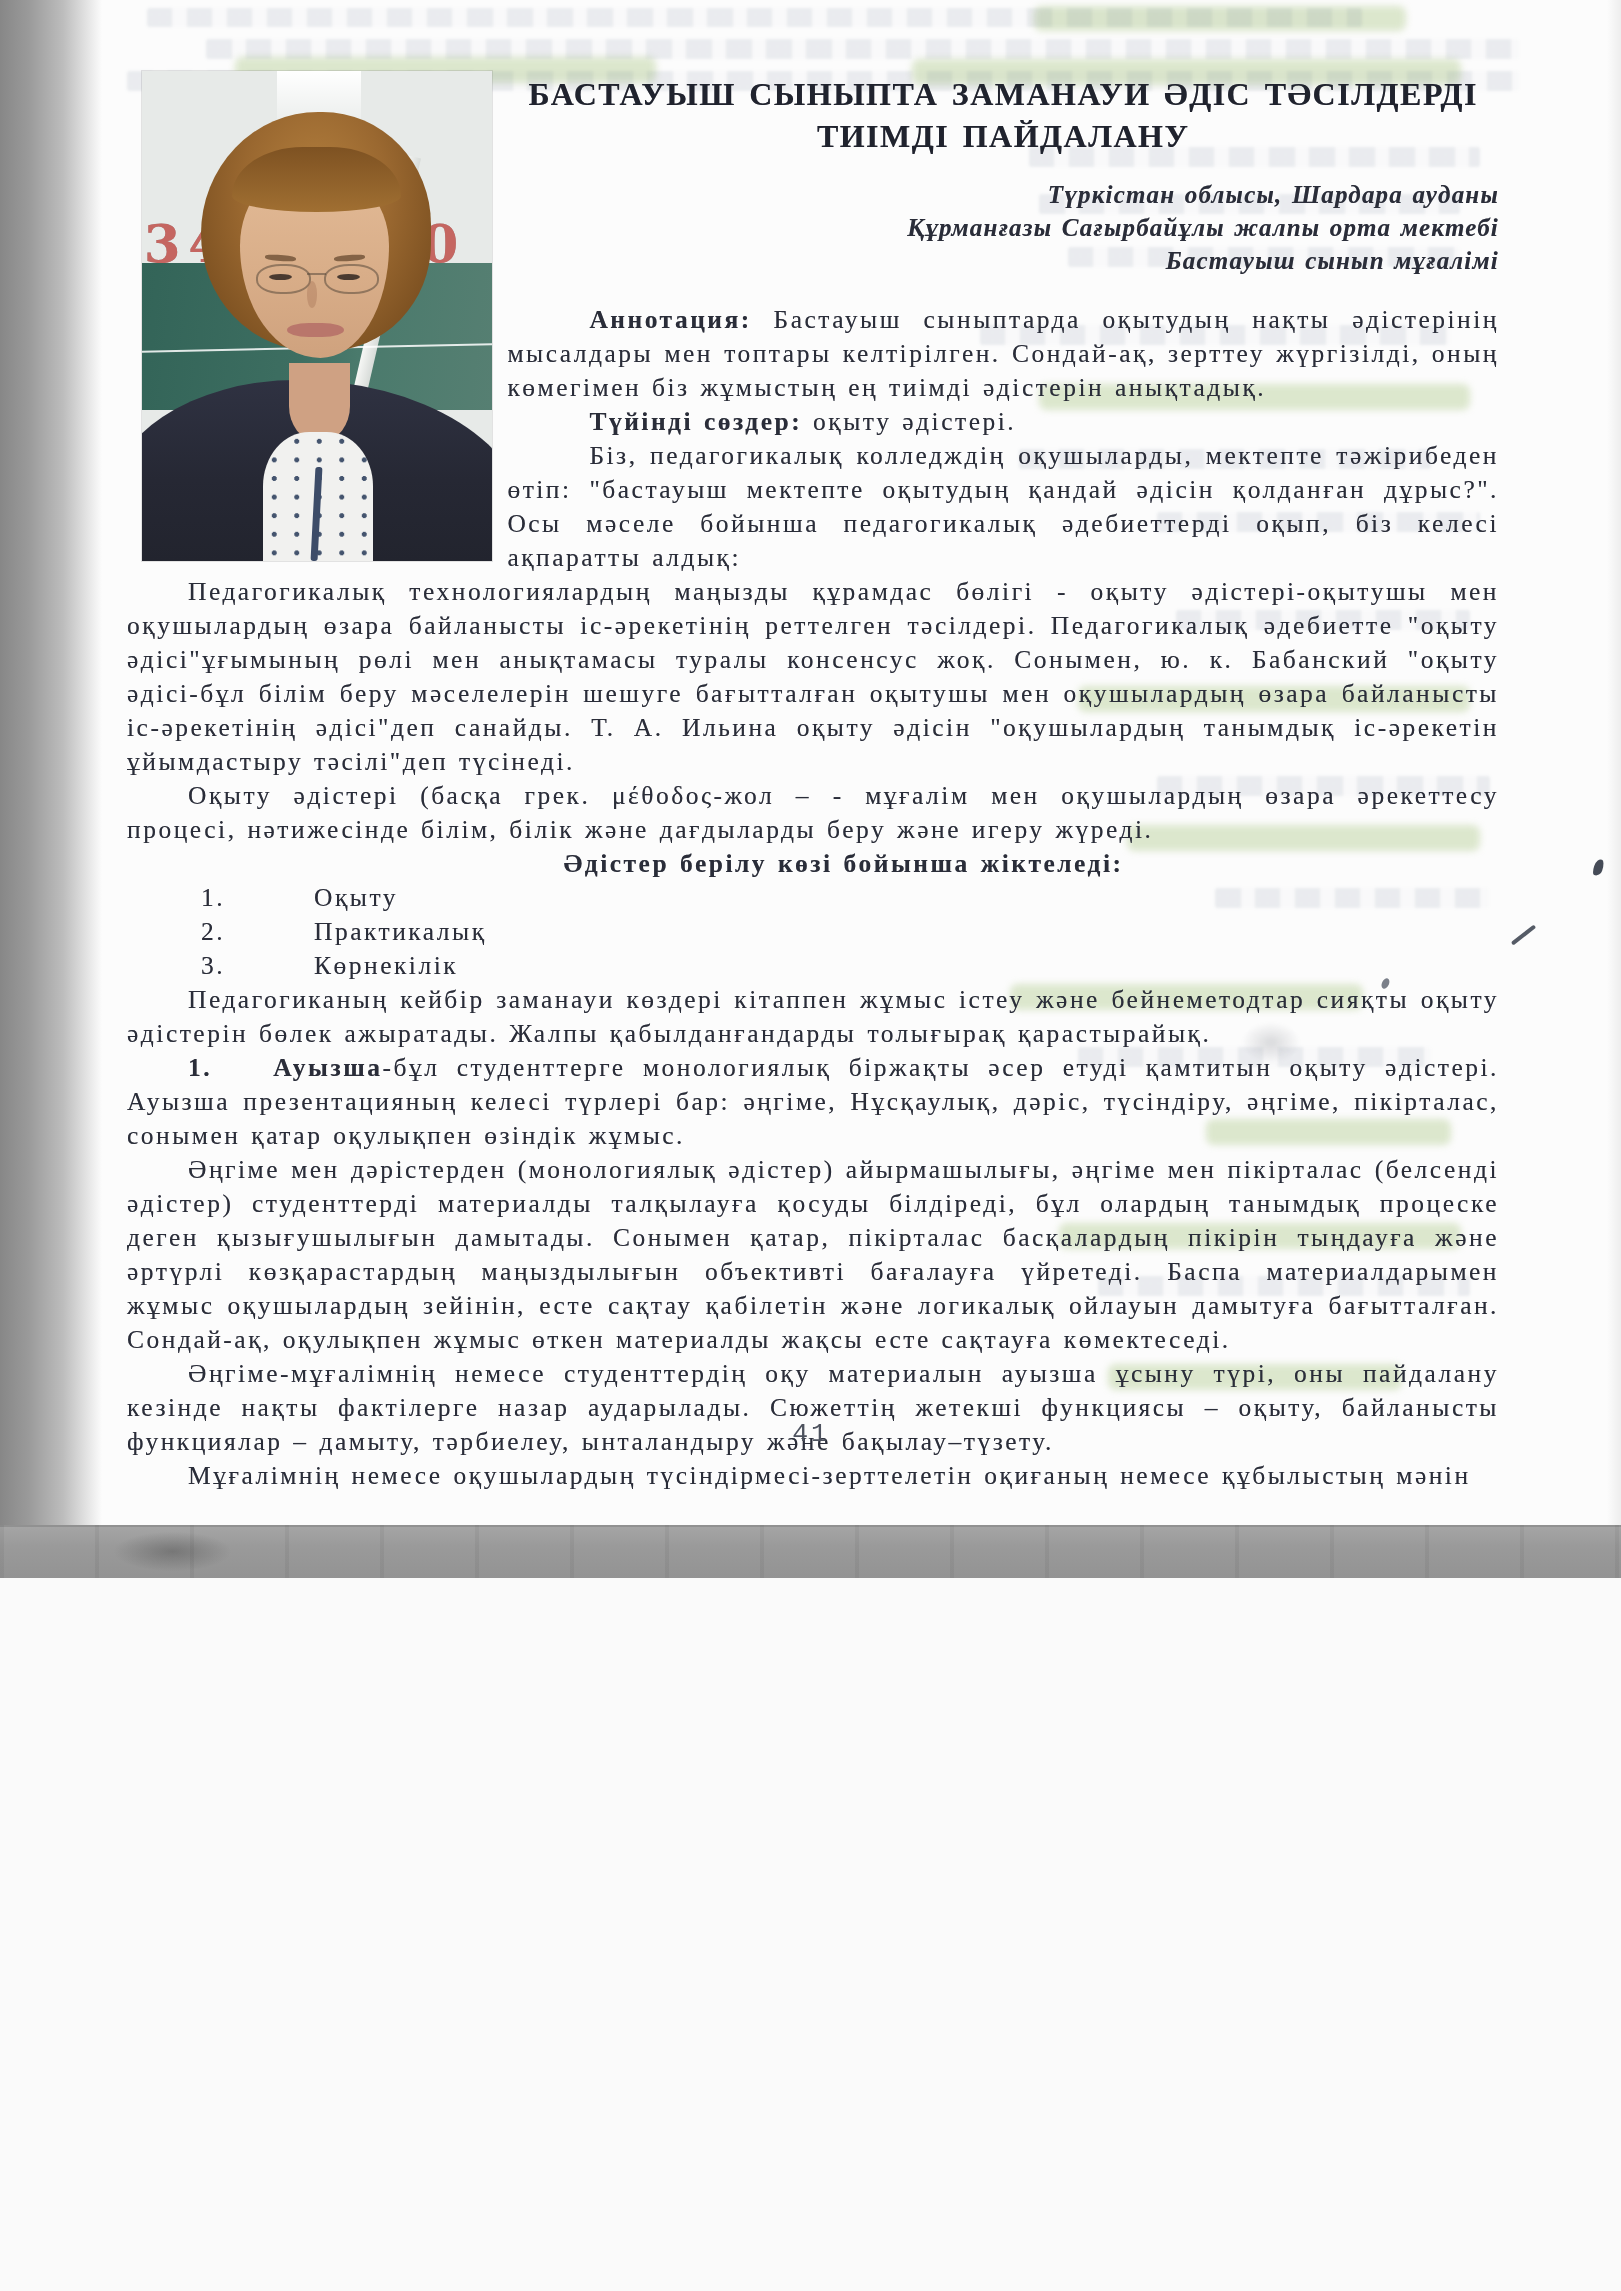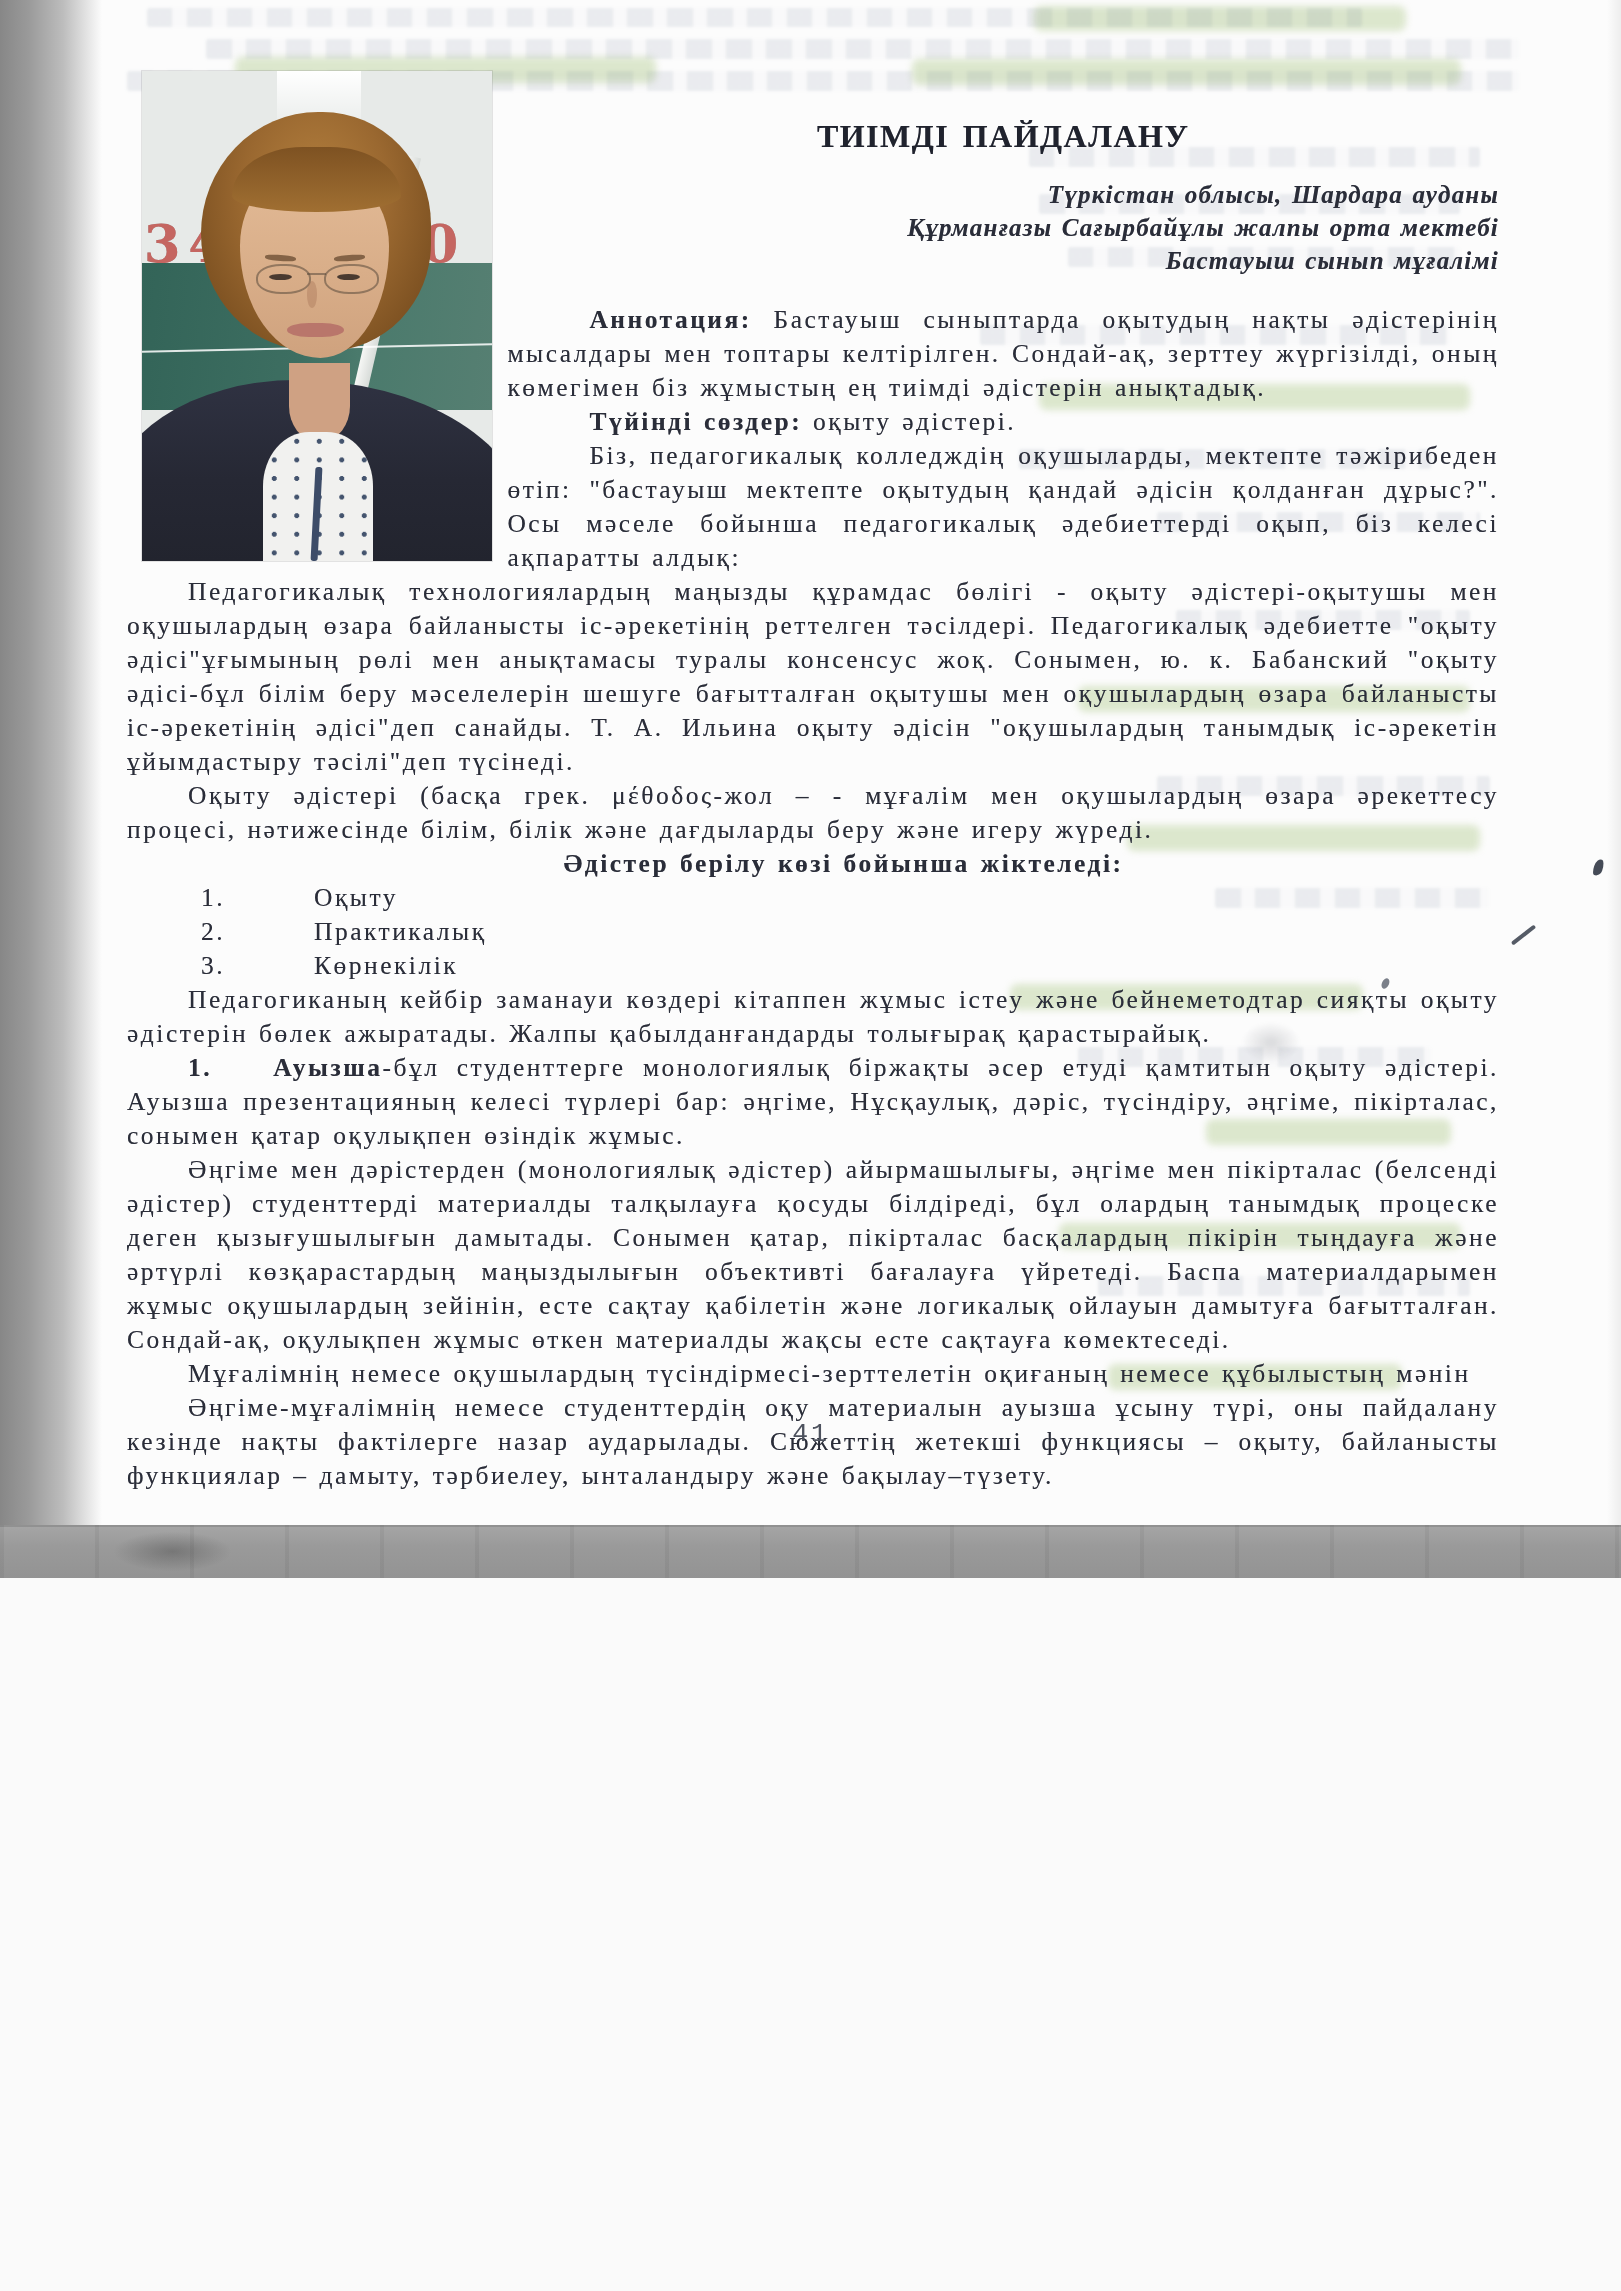--- a/index.html
+++ b/index.html
@@ -171,21 +171,21 @@
       <div class="ph ph-eye l"></div>
       <div class="ph ph-eye r"></div>
       <div class="ph ph-lens l"></div>
       <div class="ph ph-lens r"></div>
       <div class="ph ph-bridge"></div>
       <div class="ph ph-nose"></div>
       <div class="ph ph-lips"></div>
     </div>
 
     <h1 class="title">
-      <br>
+      <span>БАСТАУЫШ СЫНЫПТА ЗАМАНАУИ ӘДІС ТӘСІЛДЕРДІ</span><br>
       <span>ТИІМДІ ПАЙДАЛАНУ</span>
     </h1>
 
     <div class="author-block">
       <div class="aff">Түркістан облысы, Шардара ауданы</div>
       <div class="aff">Құрманғазы Сағырбайұлы жалпы орта мектебі</div>
       <div class="aff">Бастауыш сынып мұғалімі</div>
     </div>
 
     <p class="para abstract"><b>Аннотация:</b><span> Бастауыш сыныптарда оқытудың нақты әдістерінің мысалдары мен топтары келтірілген. Сондай-ақ, зерттеу жүргізілді, оның көмегімен біз жұмыстың ең тиімді әдістерін анықтадық.</span></p>
@@ -203,22 +203,22 @@
     <p class="list-row"><span class="list-num">1.</span><span>Оқыту</span></p>
     <p class="list-row"><span class="list-num">2.</span><span>Практикалық</span></p>
     <p class="list-row"><span class="list-num">3.</span><span>Көрнекілік</span></p>
 
     <p class="para full">Педагогиканың кейбір заманауи көздері кітаппен жұмыс істеу және бейнеметодтар сияқты оқыту әдістерін бөлек ажыратады. Жалпы қабылданғандарды толығырақ қарастырайық.</p>
 
     <p class="para full"><b>1.</b><span class="lead-gap"></span><b>Ауызша</b><span>-бұл студенттерге монологиялық біржақты әсер етуді қамтитын оқыту әдістері. Ауызша презентацияның келесі түрлері бар: әңгіме, Нұсқаулық, дәріс, түсіндіру, әңгіме, пікірталас, сонымен қатар оқулықпен өзіндік жұмыс.</span></p>
 
     <p class="para full">Әңгіме мен дәрістерден (монологиялық әдістер) айырмашылығы, әңгіме мен пікірталас (белсенді әдістер) студенттерді материалды талқылауға қосуды білдіреді, бұл олардың танымдық процеске деген қызығушылығын дамытады. Сонымен қатар, пікірталас басқалардың пікірін тыңдауға және әртүрлі көзқарастардың маңыздылығын объективті бағалауға үйретеді. Баспа материалдарымен жұмыс оқушылардың зейінін, есте сақтау қабілетін және логикалық ойлауын дамытуға бағытталған. Сондай-ақ, оқулықпен жұмыс өткен материалды жақсы есте сақтауға көмектеседі.</p>
 
+    <p class="para full">Әңгіме-мұғалімнің немесе студенттердің оқу материалын ауызша ұсыну түрі, оны пайдалану кезінде нақты фактілерге назар аударылады. Сюжеттің жетекші функциясы – оқыту, байланысты функциялар – дамыту, тәрбиелеу, ынталандыру және бақылау–түзету.</p>
+
     <p class="para full">Мұғалімнің немесе оқушылардың түсіндірмесі-зерттелетін оқиғаның немесе құбылыстың мәнін</p>
 
-    <p class="para full">Әңгіме-мұғалімнің немесе студенттердің оқу материалын ауызша ұсыну түрі, оны пайдалану кезінде нақты фактілерге назар аударылады. Сюжеттің жетекші функциясы – оқыту, байланысты функциялар – дамыту, тәрбиелеу, ынталандыру және бақылау–түзету.</p>
-
   </div>
 
   <div class="page-number">41</div>
 
 </div>
 
 
 </body></html>

